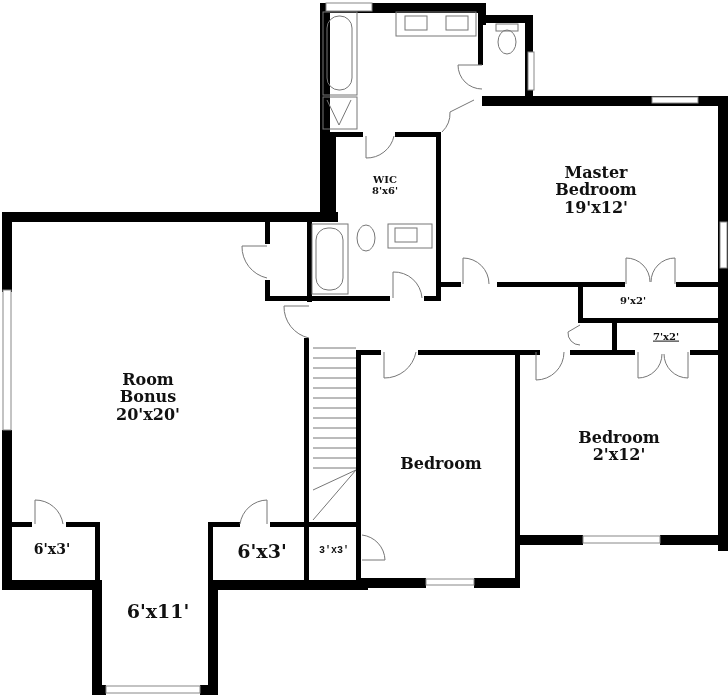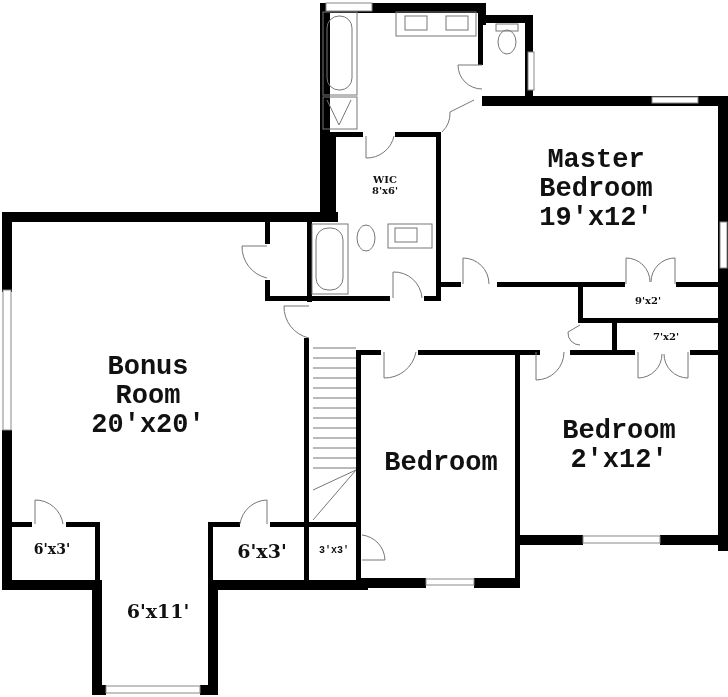--- a/index.html
+++ b/index.html
@@ -2,21 +2,21 @@
 <html><head>
 <meta charset="utf-8">
 <style>
   html, body { margin:0; padding:0; background:#ffffff; }
   body { width:728px; height:697px; position:relative; overflow:hidden; }
   #plan { position:absolute; left:0; top:0; width:728px; height:697px; }
   .wall { fill:#000; }
   .thin { fill:none; stroke:#777; stroke-width:1; }
   .win { fill:#fff; stroke:#888; stroke-width:1; }
   .label { position:absolute; font-family:"DejaVu Serif","Liberation Serif",serif; font-weight:bold; color:#111; text-align:center; line-height:1.08; white-space:nowrap; transform:translate(-50%,-50%); }
-  .lg { font-size:27px;font-family:Liberation Mono, monospace; }
+  .lg { font-size:16px; }
   .md { font-size:19px; }
   .sm { font-size:14px; }
   .xs { font-size:10px; }
 </style>
 </head>
 <body>
 
 <svg id="plan" viewBox="0 0 728 697" xmlns="http://www.w3.org/2000/svg">
 
   <g>
@@ -171,31 +171,31 @@
   <div>Master</div>
   <div>Bedroom</div>
   <div>19'x12'</div>
 </div>
 
 <div class="label xs" style="left:385px; top:186px;">
   <div>WIC</div>
   <div>8'x6'</div>
 </div>
 
-<div class="label xs" style="left:648px; top:301px;">
+<div class="label xs" style="left:633px; top:301px;">
   <div>9'x2'</div>
 </div>
 
-<div class="label xs" style="left:666px; top:337px;">
+<div class="label xs" style="left:666px; top:337px;text-decoration:underline;">
   <div>7'x2'</div>
 </div>
 
 <div class="label lg" style="left:148px; top:397px;">
+  <div>Room</div>
   <div>Bonus</div>
-  <div>Room</div>
   <div>20'x20'</div>
 </div>
 
 <div class="label lg" style="left:441px; top:464px;">
   <div>Bedroom</div>
 </div>
 
 <div class="label lg" style="left:619px; top:446px;">
   <div>Bedroom</div>
   <div>2'x12'</div>

